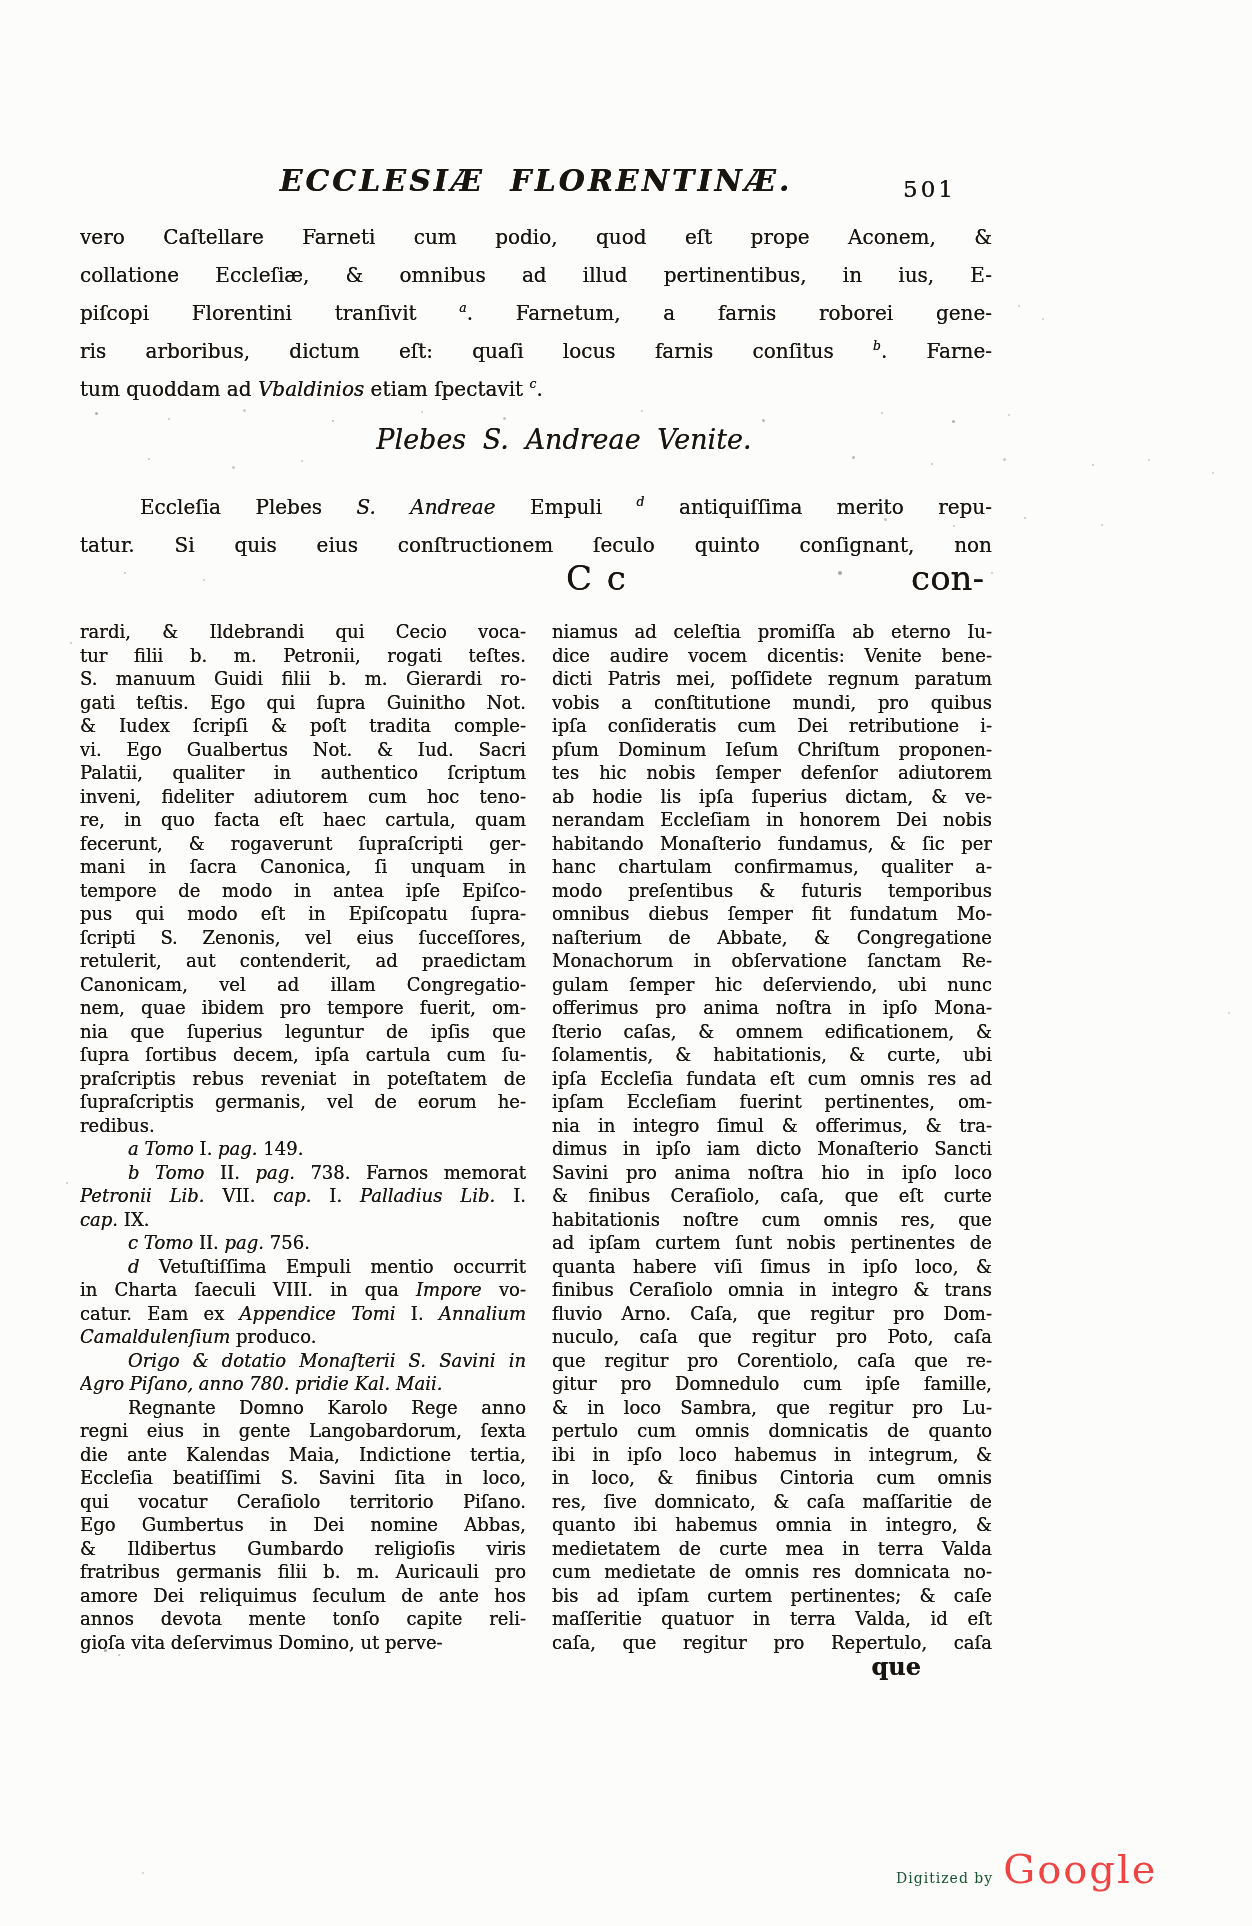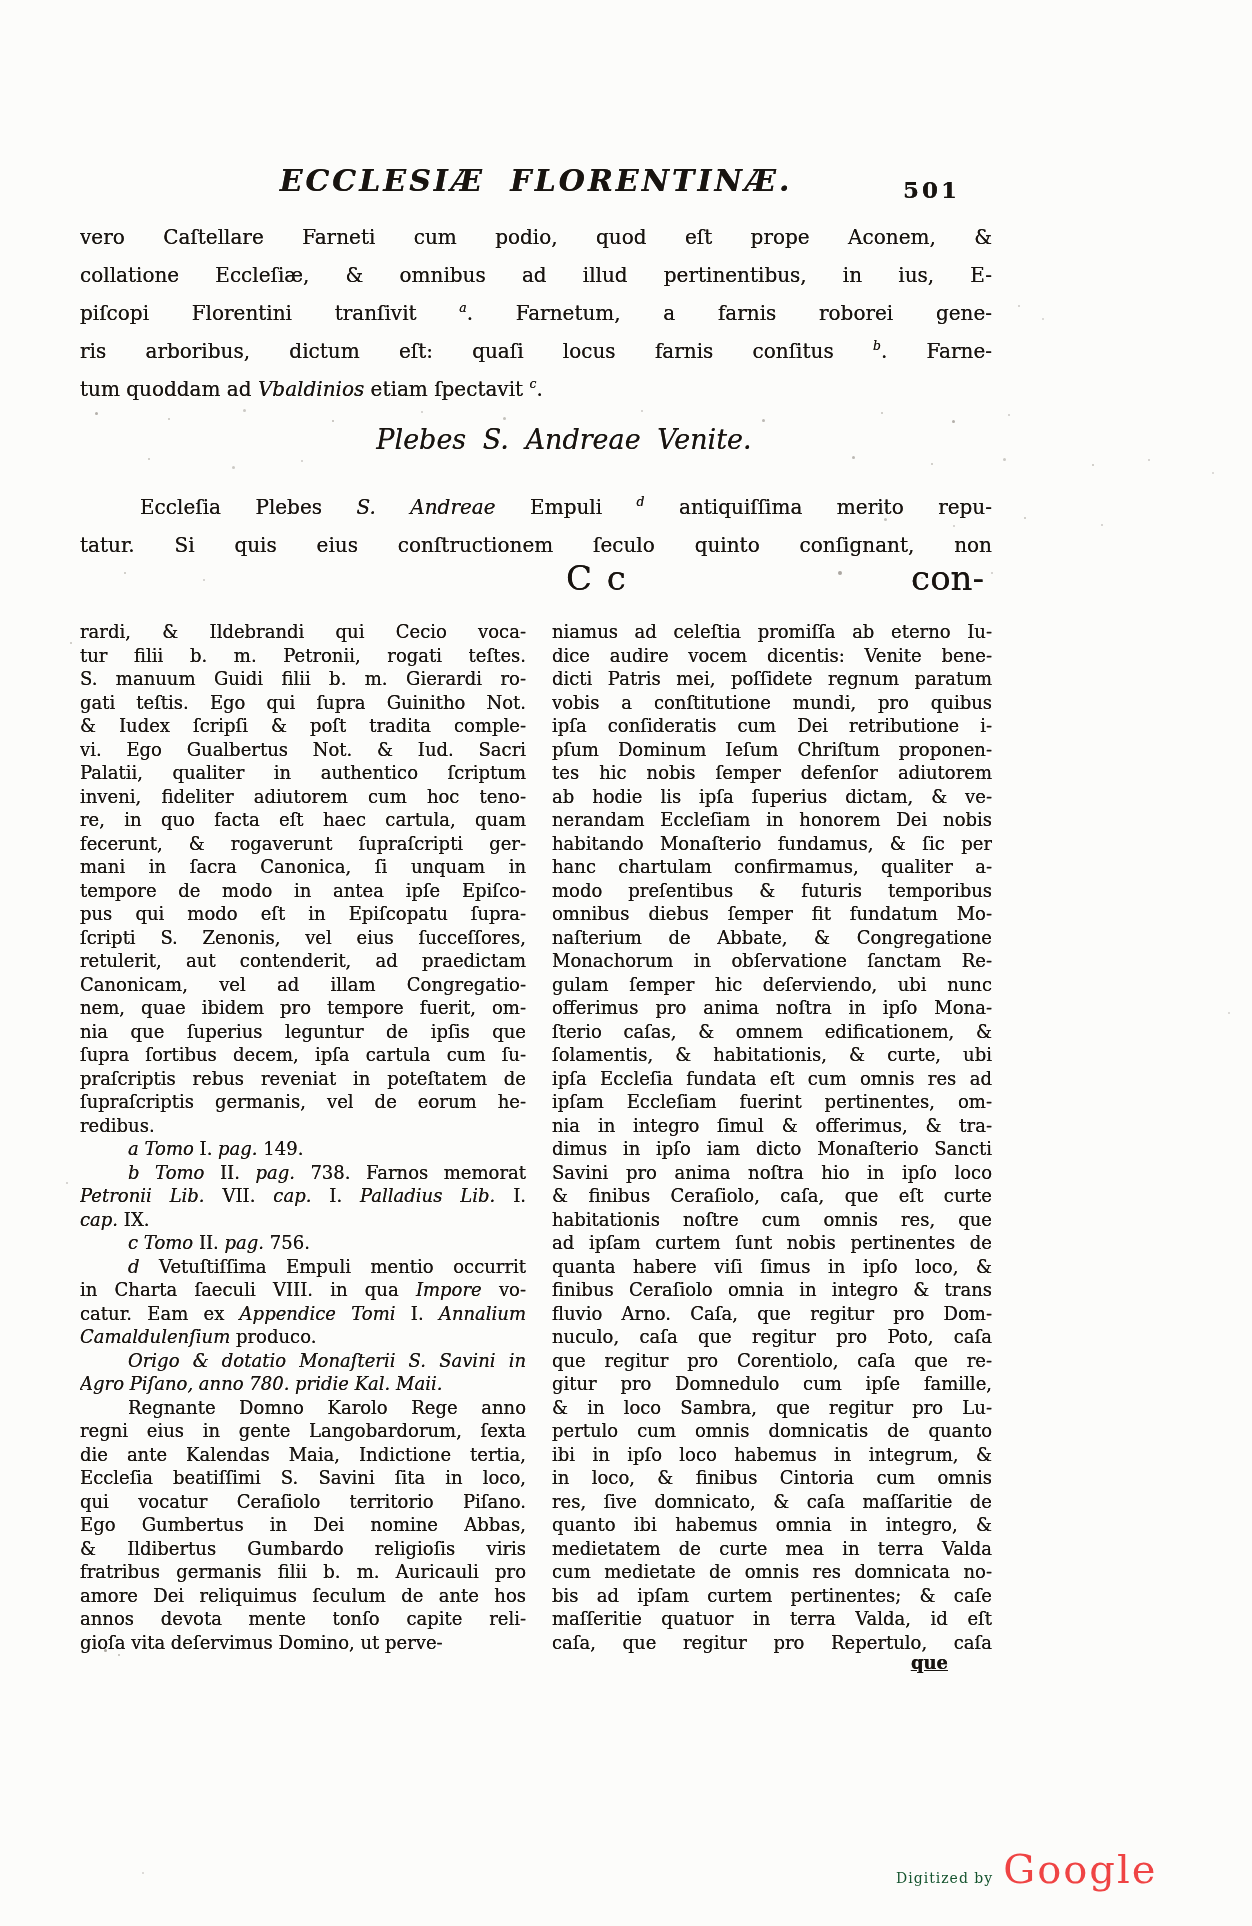--- a/index.html
+++ b/index.html
@@ -14,21 +14,21 @@
   }
   
   .running-header{
     position:absolute;left:80px;top:163px;width:912px;
     text-align:center;font-style:italic;font-weight:bold;
     font-size:30px;letter-spacing:3px;word-spacing:12px;
     text-shadow:0 0 .6px rgba(20,15,10,.85);
   }
   .page-number{
     position:absolute;left:903px;top:176px;
-    font-size:23px;font-weight:bold;letter-spacing:3px;
+    font-size:23px;font-weight:normal;letter-spacing:3px;
     text-shadow:0 0 .6px rgba(20,15,10,.85);
     text-align:right;
   }
   
   .line{
     text-align:justify;text-align-last:justify;
     overflow:hidden;white-space:nowrap;
     text-shadow:0 0 .55px rgba(25,18,12,.9);
   }
   .line.nj{text-align:left;text-align-last:left;}
@@ -49,24 +49,23 @@
   .sig-row{position:absolute;left:80px;top:558px;width:912px;height:38px;font-size:34px;}
   .sig-mark{position:absolute;left:486px;letter-spacing:2px;text-shadow:0 0 .6px rgba(25,18,12,.9);}
   .catchword-top{position:absolute;right:8px;text-shadow:0 0 .5px rgba(25,18,12,.9);}
   
   .col{position:absolute;top:620px;}
   .col .line{font-size:18px;line-height:23.5px;height:23.5px;}
   .col .ind{text-indent:48px;text-align:right;}
   .col-left{left:80px;width:446px;}
   .col-right{left:552px;width:440px;}
   .catchword-bottom{
-    position:absolute;left:552px;top:1652px;width:396px;
-    text-align:right;font-size:18px;font-weight:bold;
+    position:absolute;left:525px;top:1652px;width:396px;
+    text-align:right;font-size:24px;font-weight:bold;
     text-shadow:0 0 .6px rgba(25,18,12,.9);
-    text-decoration:underline;
   }
   
   .watermark{
     position:absolute;left:896px;top:1846px;
     display:flex;align-items:baseline;gap:10px;
     user-select:none;
   }
   .wm-prefix{font-size:14px;color:#14532d;letter-spacing:1px;}
   .wm-brand{font-size:40px;color:#ef4444;letter-spacing:2px;}
   

